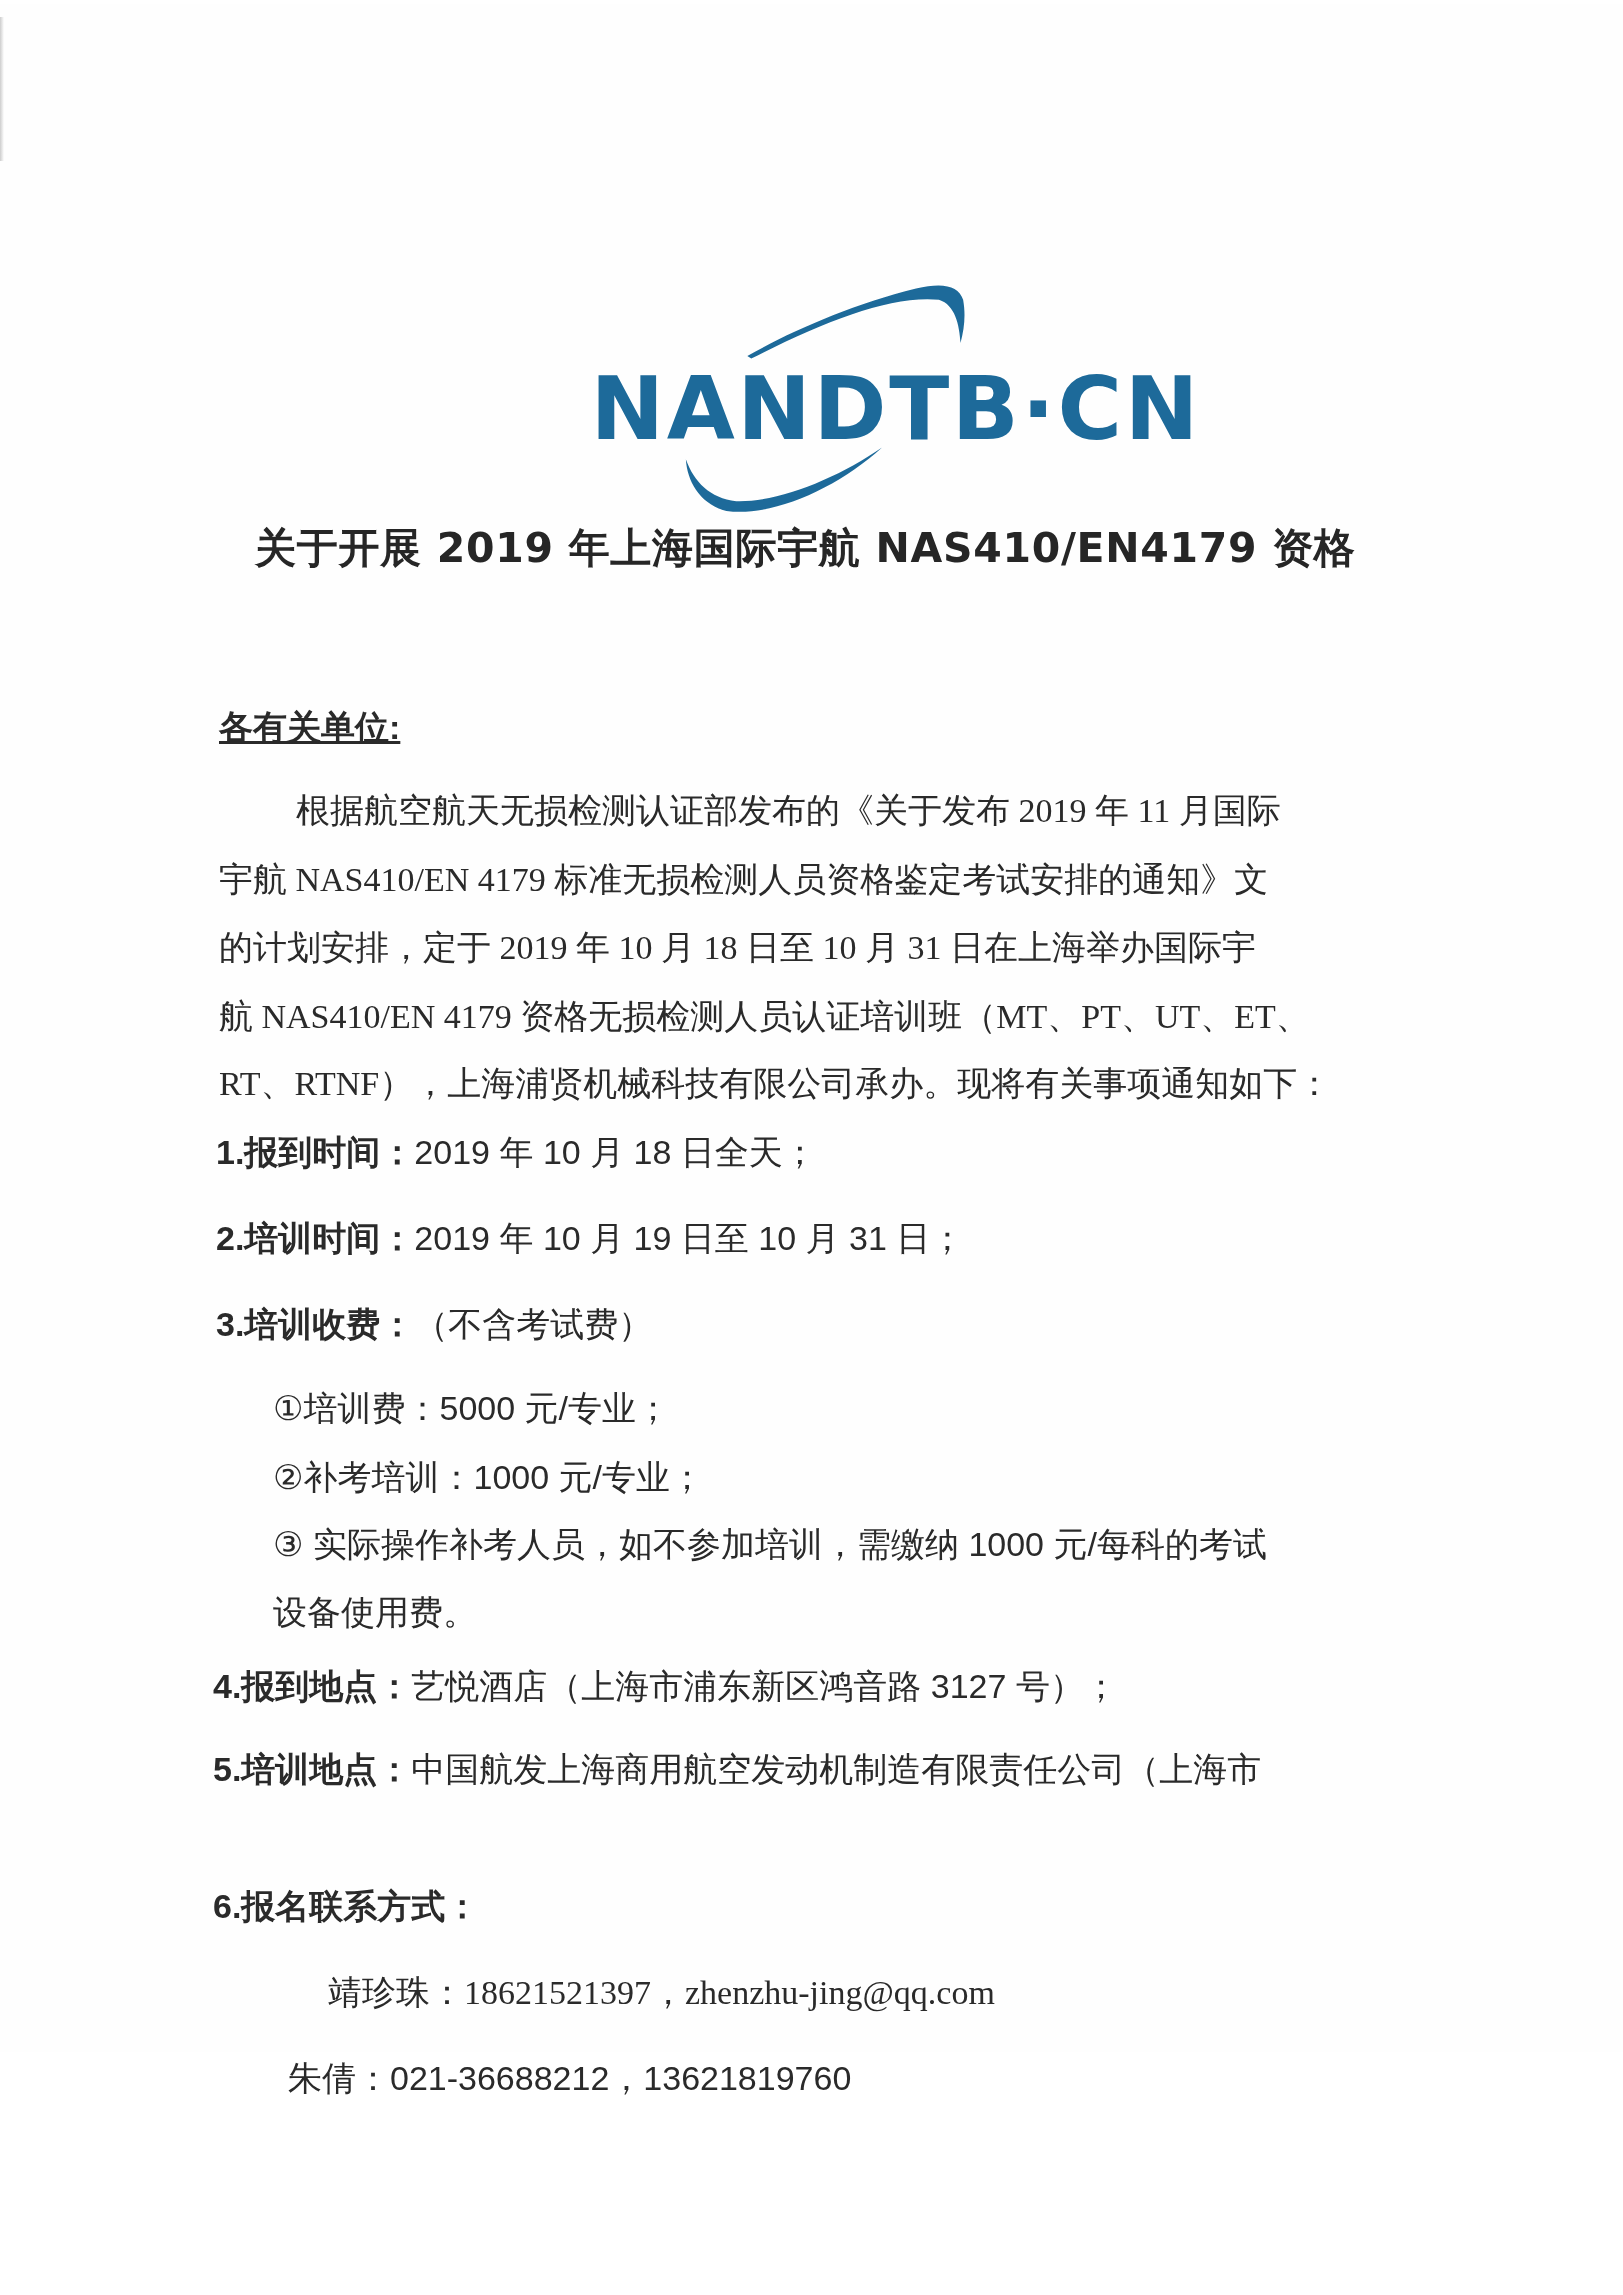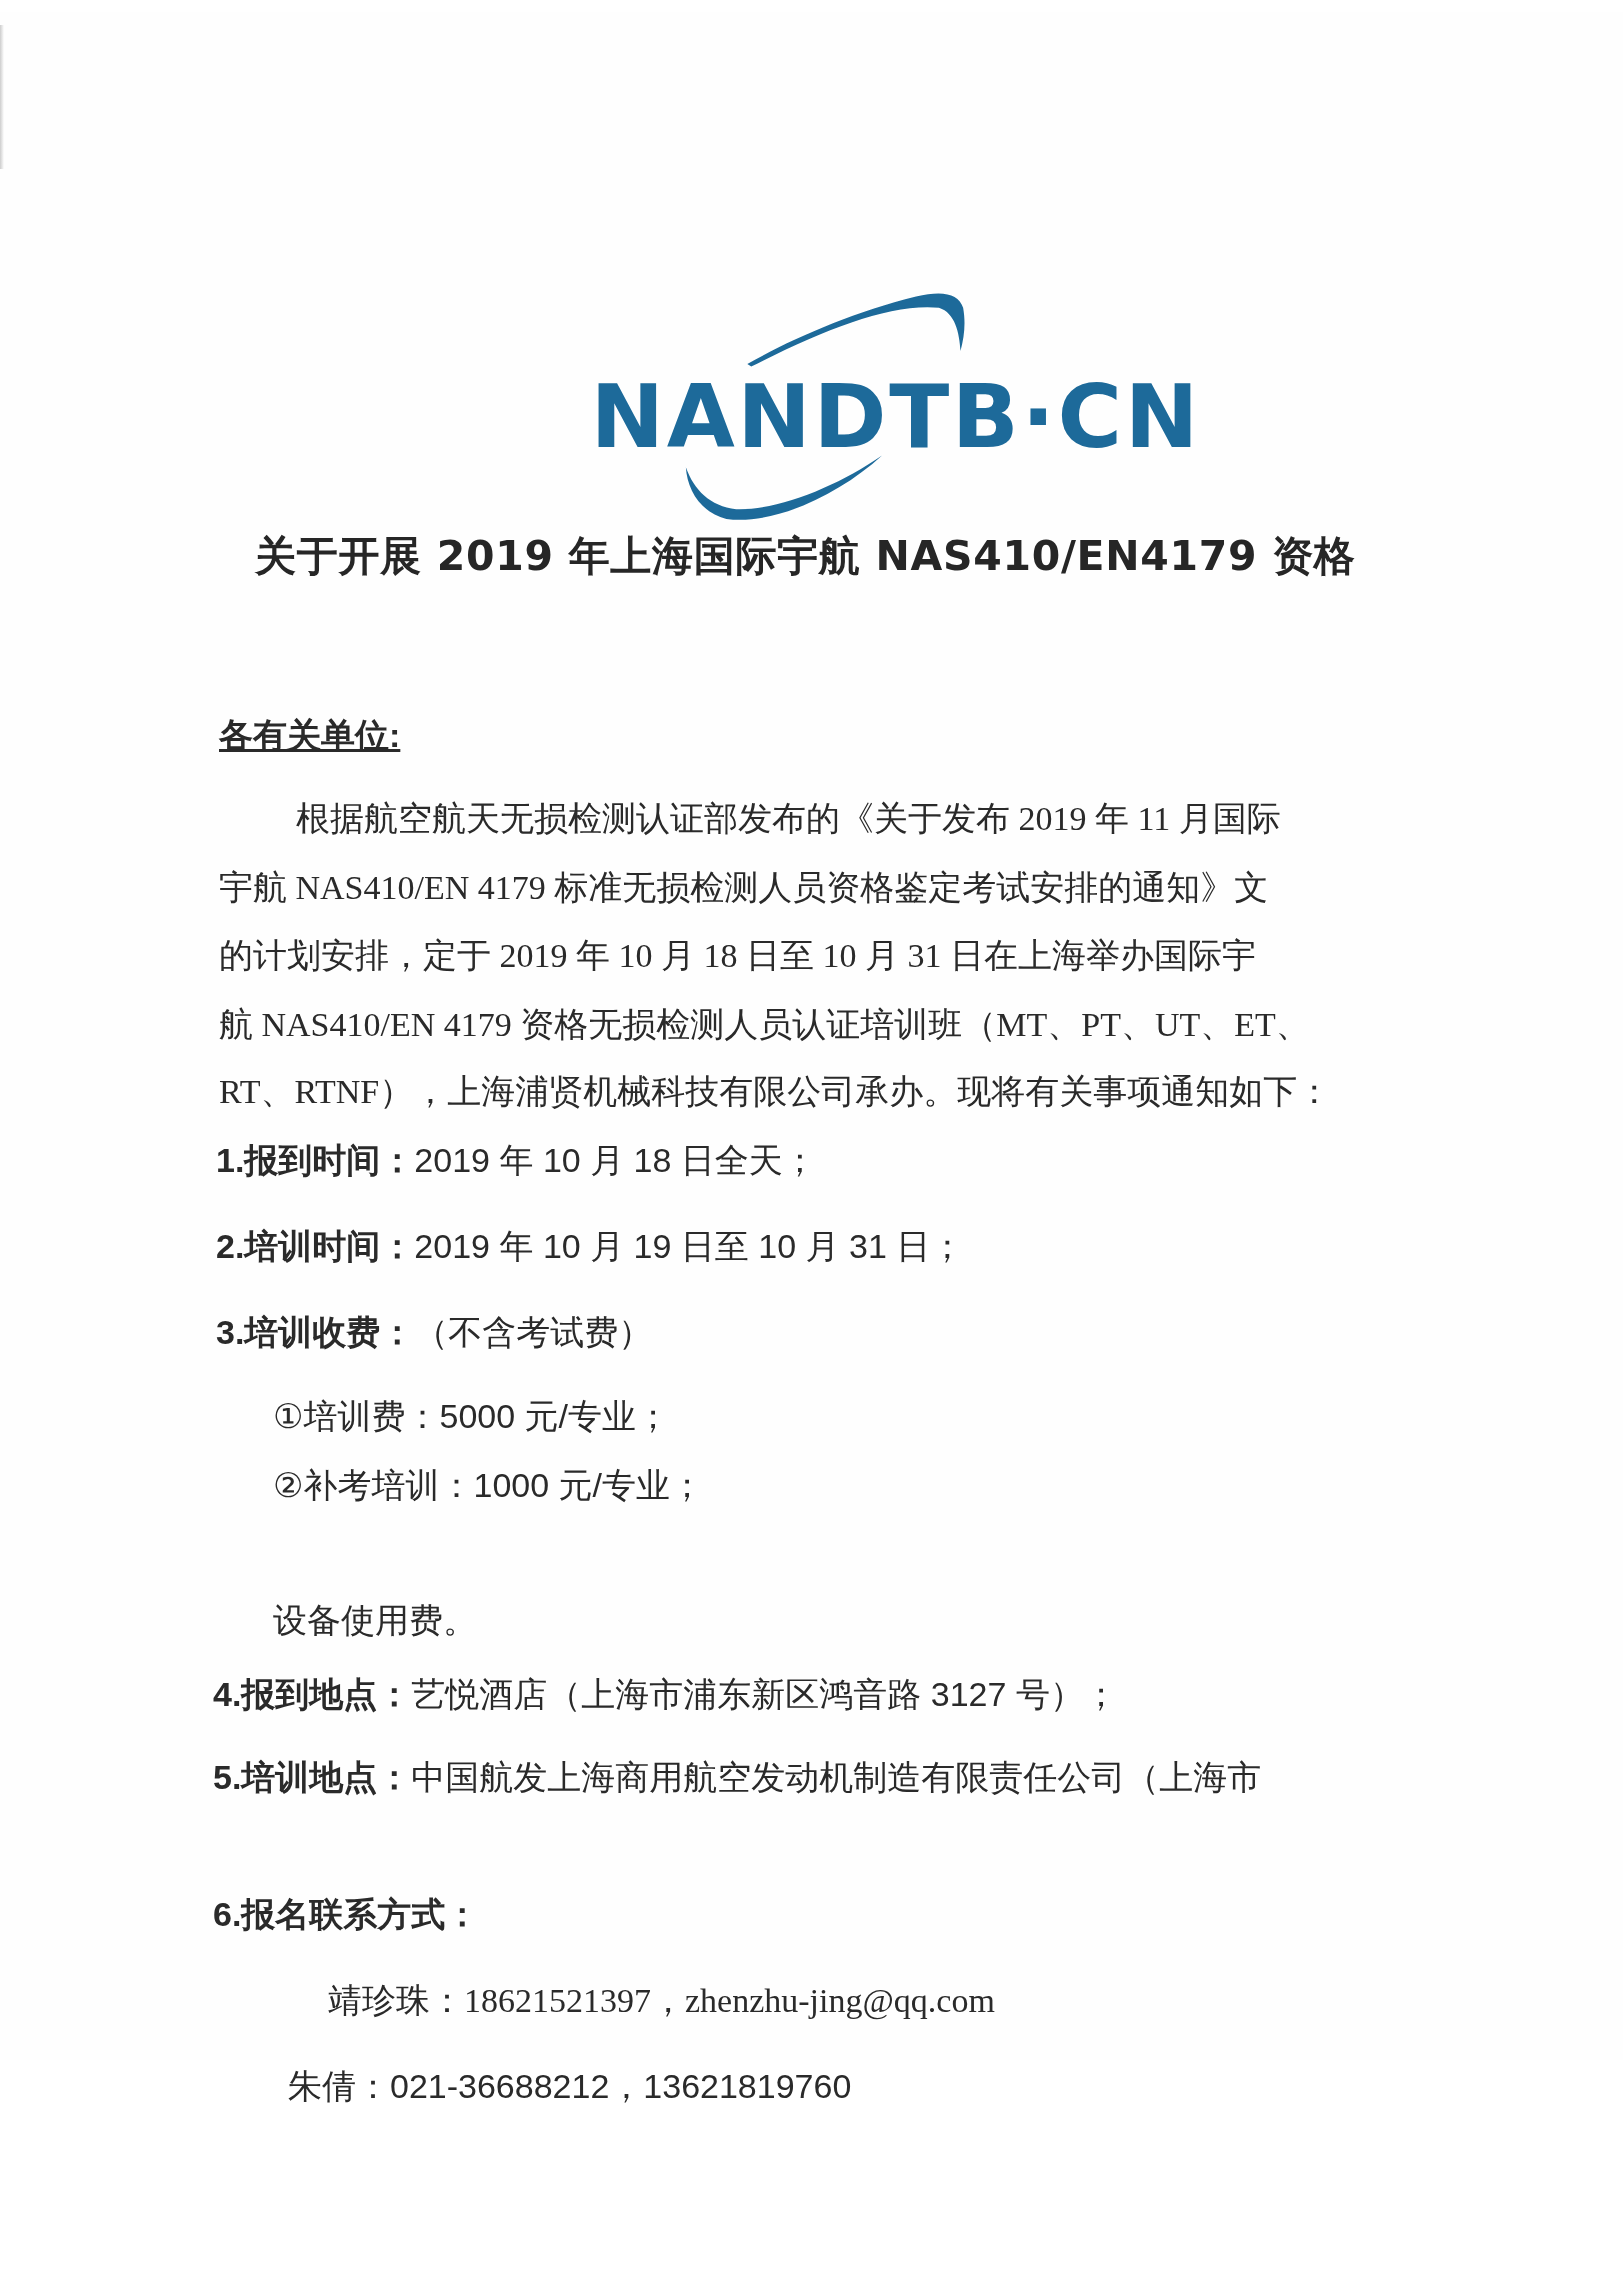--- a/index.html
+++ b/index.html
@@ -1,17 +1,17 @@
 <!DOCTYPE html>
 <html style="font-size:10.5px"><head>
 <meta charset="utf-8">
 <style>
   html, body { margin: 0; padding: 0; background: #ffffff; }
   body { width: 1623px; height: 2295px; position: relative; overflow: hidden; color: #2b2b2b; }
-  .page { position: absolute; left: 0; top: 12px; width: 1623px; height: 2048px; background: #fefefe; }
+  .page { position: absolute; left: 0; top: 4px; width: 1623px; height: 2048px; background: #fefefe; }
   .scan-edge { position: absolute; left: 0; top: 13px; width: 3.9px; height: 144px;
     background: linear-gradient(to right, #b8b8b8, rgba(255,255,255,0)); opacity: 0.7; }
   .line { position: absolute; white-space: nowrap; line-height: 1; }
   .serif { font-family: Liberation Serif, serif; }
   .sans { font-family: "Liberation Sans", "DejaVu Sans", sans-serif; }
   .title { font-family: "DejaVu Sans", "Liberation Sans", sans-serif; font-weight: bold; font-size: 41px; color: #262626; letter-spacing: 0.7px; text-align: center; }
   .body-text { font-size: 34px; color: #2a2a2a; }
   .bold { font-weight: bold; }
   .logo { position: absolute; left: 576px; top: 255px; width: 497px; height: 275px; }
   .logo-text { position: absolute; left: 14.4px; top: 106px; font-family: "DejaVu Sans", "Liberation Sans", sans-serif;
@@ -55,20 +55,23 @@
   <div class="line body-text sans" style="left:216px; top:1303px;">
     <span class="bold">3.培训收费：</span><span class="serif">（不含考试费）</span>
   </div>
 
   <div class="line body-text sans" style="left:273px; top:1387px;">
     <span class="serif">①</span><span>培训费：5000 元/专业；</span>
   </div>
   <div class="line body-text sans" style="left:273px; top:1456px;">
     <span class="serif">②</span><span>补考培训：1000 元/专业；</span>
   </div>
+  <div class="line body-text sans" style="left:273px; top:1523px;">
+    <span class="serif">③</span><span> 实际操作补考人员，如不参加培训，需缴纳 1000 元/每科的考试</span>
+  </div>
   <div class="line body-text sans" style="left:273px; top:1591px;">设备使用费。</div>
 
   <div class="line body-text sans" style="left:213px; top:1665px;">
     <span class="bold">4.报到地点：</span><span>艺悦酒店（上海市浦东新区鸿音路 3127 号）；</span>
   </div>
   <div class="line body-text sans" style="left:213px; top:1748px;">
     <span class="bold">5.培训地点：</span><span>中国航发上海商用航空发动机制造有限责任公司（上海市</span>
   </div>
   <div class="line body-text sans" style="left:213px; top:1885px;">
     <span class="bold">6.报名联系方式：</span>

